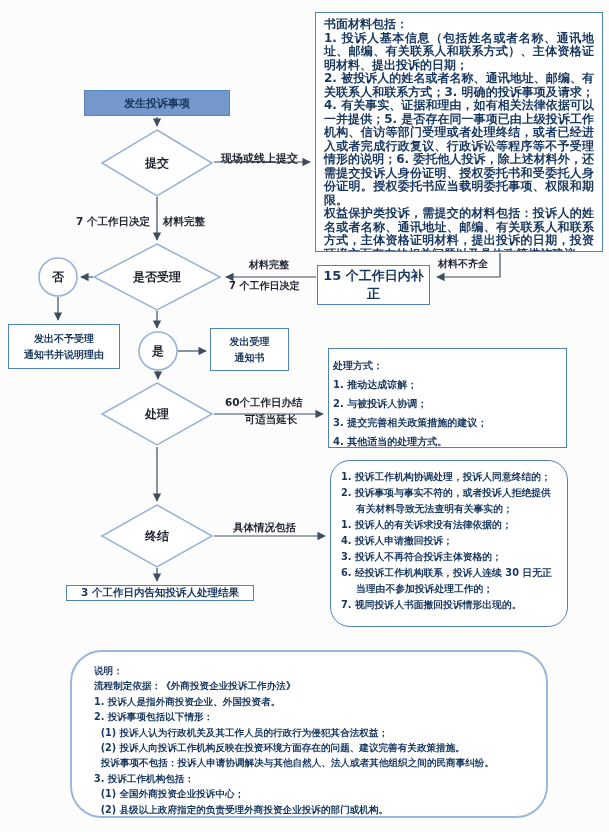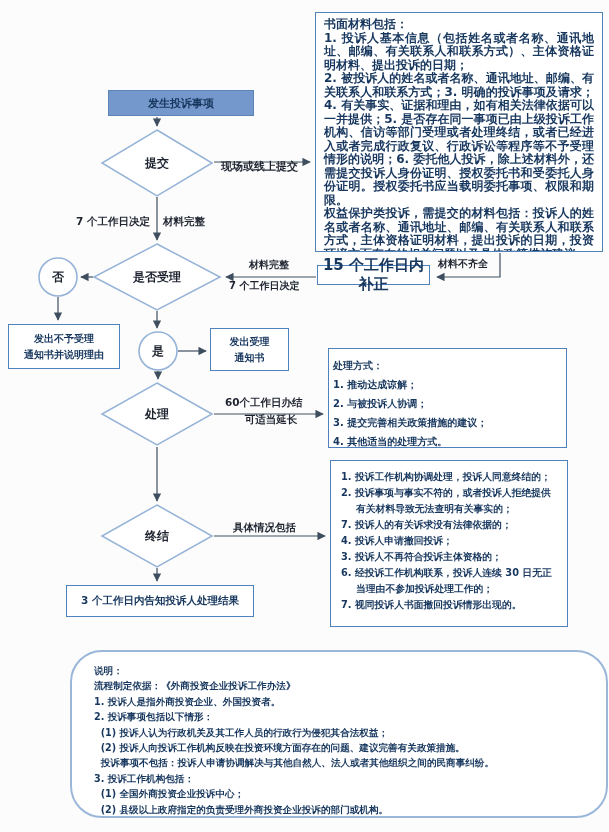--- a/index.html
+++ b/index.html
@@ -66,76 +66,76 @@
 
     <polygon points="157,130 212,163 157,196 102,163" fill="#ffffff" stroke="#95b3d7" stroke-width="1.5"></polygon>
     <polygon points="157,244 220,277 157,310 94,277" fill="#ffffff" stroke="#95b3d7" stroke-width="1.5"></polygon>
     <polygon points="157,383 212,414 157,445 102,414" fill="#ffffff" stroke="#95b3d7" stroke-width="1.5"></polygon>
     <polygon points="157,505 212,536 157,567 102,536" fill="#ffffff" stroke="#95b3d7" stroke-width="1.5"></polygon>
 
     <circle cx="58" cy="277" r="19" fill="#ffffff" stroke="#95b3d7" stroke-width="1.6"></circle>
     <circle cx="158" cy="351" r="19" fill="#ffffff" stroke="#95b3d7" stroke-width="1.6"></circle>
   </svg>
 
-  <div class="abs startbox" style="left:84px;top:90px;width:146px;height:26px;margin-left:24px;">
+  <div class="abs startbox" style="left:84px;top:90px;width:146px;height:26px;">
     <span>发生投诉事项</span>
   </div>
 
   <div class="abs shape-label" style="left:102px;top:155px;width:110px;height:16px;">提交</div>
   <div class="abs shape-label" style="left:94px;top:269px;width:126px;height:16px;">是否受理</div>
   <div class="abs shape-label" style="left:39px;top:269px;width:38px;height:16px;">否</div>
   <div class="abs shape-label" style="left:139px;top:343px;width:38px;height:16px;">是</div>
   <div class="abs shape-label" style="left:102px;top:406px;width:110px;height:16px;">处理</div>
   <div class="abs shape-label" style="left:102px;top:528px;width:110px;height:16px;">终结</div>
 
-  <div class="abs lbl" style="left:221px;top:159px;font-size:11px;">现场或线上提交</div>
+  <div class="abs lbl" style="left:221px;top:151px;font-size:11px;">现场或线上提交</div>
   <div class="abs lbl" style="left:68px;top:215px;width:82px;text-align:right;">7 个工作日决定</div>
   <div class="abs lbl" style="left:163px;top:215px;">材料完整</div>
   <div class="abs lbl" style="left:249px;top:258px;font-size:10px;">材料完整</div>
   <div class="abs lbl" style="left:229px;top:279px;font-size:10px;">7 个工作日决定</div>
   <div class="abs lbl" style="left:438px;top:257px;font-size:10px;">材料不齐全</div>
   <div class="abs lbl" style="left:225px;top:396px;width:92px;text-align:left;">60个工作日办结</div>
   <div class="abs lbl" style="left:225px;top:413px;width:92px;text-align:center;">可适当延长</div>
   <div class="abs lbl" style="left:233px;top:521px;">具体情况包括</div>
 
   <div class="abs box bigtext" style="left:315px;top:12px;width:288px;height:240px;">书面材料包括：
 1. 投诉人基本信息（包括姓名或者名称、通讯地址、邮编、有关联系人和联系方式）、主体资格证明材料、提出投诉的日期；
 2. 被投诉人的姓名或者名称、通讯地址、邮编、有关联系人和联系方式；3. 明确的投诉事项及请求；4. 有关事实、证据和理由，如有相关法律依据可以一并提供；5. 是否存在同一事项已由上级投诉工作机构、信访等部门受理或者处理终结，或者已经进入或者完成行政复议、行政诉讼等程序等不予受理情形的说明；6. 委托他人投诉，除上述材料外，还需提交投诉人身份证明、授权委托书和受委托人身份证明。授权委托书应当载明委托事项、权限和期限。
 权益保护类投诉，需提交的材料包括：投诉人的姓名或者名称、通讯地址、邮编、有关联系人和联系方式，主体资格证明材料，提出投诉的日期，投资环境方面存在的相关问题以及具体政策措施建议。
 注意：投诉材料应当用中文书写。有关证据和材料原件以外文书写的，应提交中文翻译件。</div>
 
-  <div class="abs box cbox" style="left:317px;top:265px;width:113px;height:20px;font-size:15px;">15 个工作日内补正</div>
+  <div class="abs box cbox" style="left:317px;top:265px;width:113px;height:40px;font-size:13px;">15 个工作日内补正</div>
 
   <div class="abs box cbox" style="left:8px;top:324px;width:112px;height:45px;font-size:10px;line-height:1.55;">发出不予受理
 通知书并说明理由</div>
 
   <div class="abs box cbox" style="left:210px;top:328px;width:79px;height:43px;font-size:10px;line-height:1.55;">发出受理
 通知书</div>
 
   <div class="abs box handlebox" style="left:328px;top:348px;width:239px;height:100px;">
     <div>处理方式：</div>
     <div>1. 推动达成谅解；</div>
     <div>2. 与被投诉人协调；</div>
     <div>3. 提交完善相关政策措施的建议；</div>
     <div>4. 其他适当的处理方式。</div>
   </div>
 
-  <div class="abs box endbox" style="left:330px;top:460px;width:238px;height:167px;">
+  <div class="abs box endbox" style="left:330px;top:460px;width:238px;height:167px;border-radius:20px;">
     <div class="li">1. 投诉工作机构协调处理，投诉人同意终结的；</div>
     <div class="li">2. 投诉事项与事实不符的，或者投诉人拒绝提供有关材料导致无法查明有关事实的；</div>
-    <div class="li">7. 投诉人的有关诉求没有法律依据的；</div>
+    <div class="li">1. 投诉人的有关诉求没有法律依据的；</div>
     <div class="li">4. 投诉人申请撤回投诉；</div>
     <div class="li">3. 投诉人不再符合投诉主体资格的；</div>
     <div class="li">6. 经投诉工作机构联系，投诉人连续 30 日无正当理由不参加投诉处理工作的；</div>
     <div class="li">7. 视同投诉人书面撤回投诉情形出现的。</div>
   </div>
 
-  <div class="abs box cbox" style="left:66px;top:585px;width:188px;height:32px;font-size:10.5px;">3 个工作日内告知投诉人处理结果</div>
+  <div class="abs box cbox" style="left:66px;top:585px;width:188px;height:16px;font-size:10.5px;">3 个工作日内告知投诉人处理结果</div>
 
-  <div class="abs notebox" style="left:70px;top:650px;width:538px;height:168px;">说明：
+  <div class="abs notebox" style="left:70px;top:650px;width:478px;height:168px;">说明：
 流程制定依据：《外商投资企业投诉工作办法》
 1. 投诉人是指外商投资企业、外国投资者。
 2. 投诉事项包括以下情形：
   (1) 投诉人认为行政机关及其工作人员的行政行为侵犯其合法权益；
   (2) 投诉人向投诉工作机构反映在投资环境方面存在的问题、建议完善有关政策措施。
   投诉事项不包括：投诉人申请协调解决与其他自然人、法人或者其他组织之间的民商事纠纷。
 3. 投诉工作机构包括：
   (1) 全国外商投资企业投诉中心；
   (2) 县级以上政府指定的负责受理外商投资企业投诉的部门或机构。</div>
 

